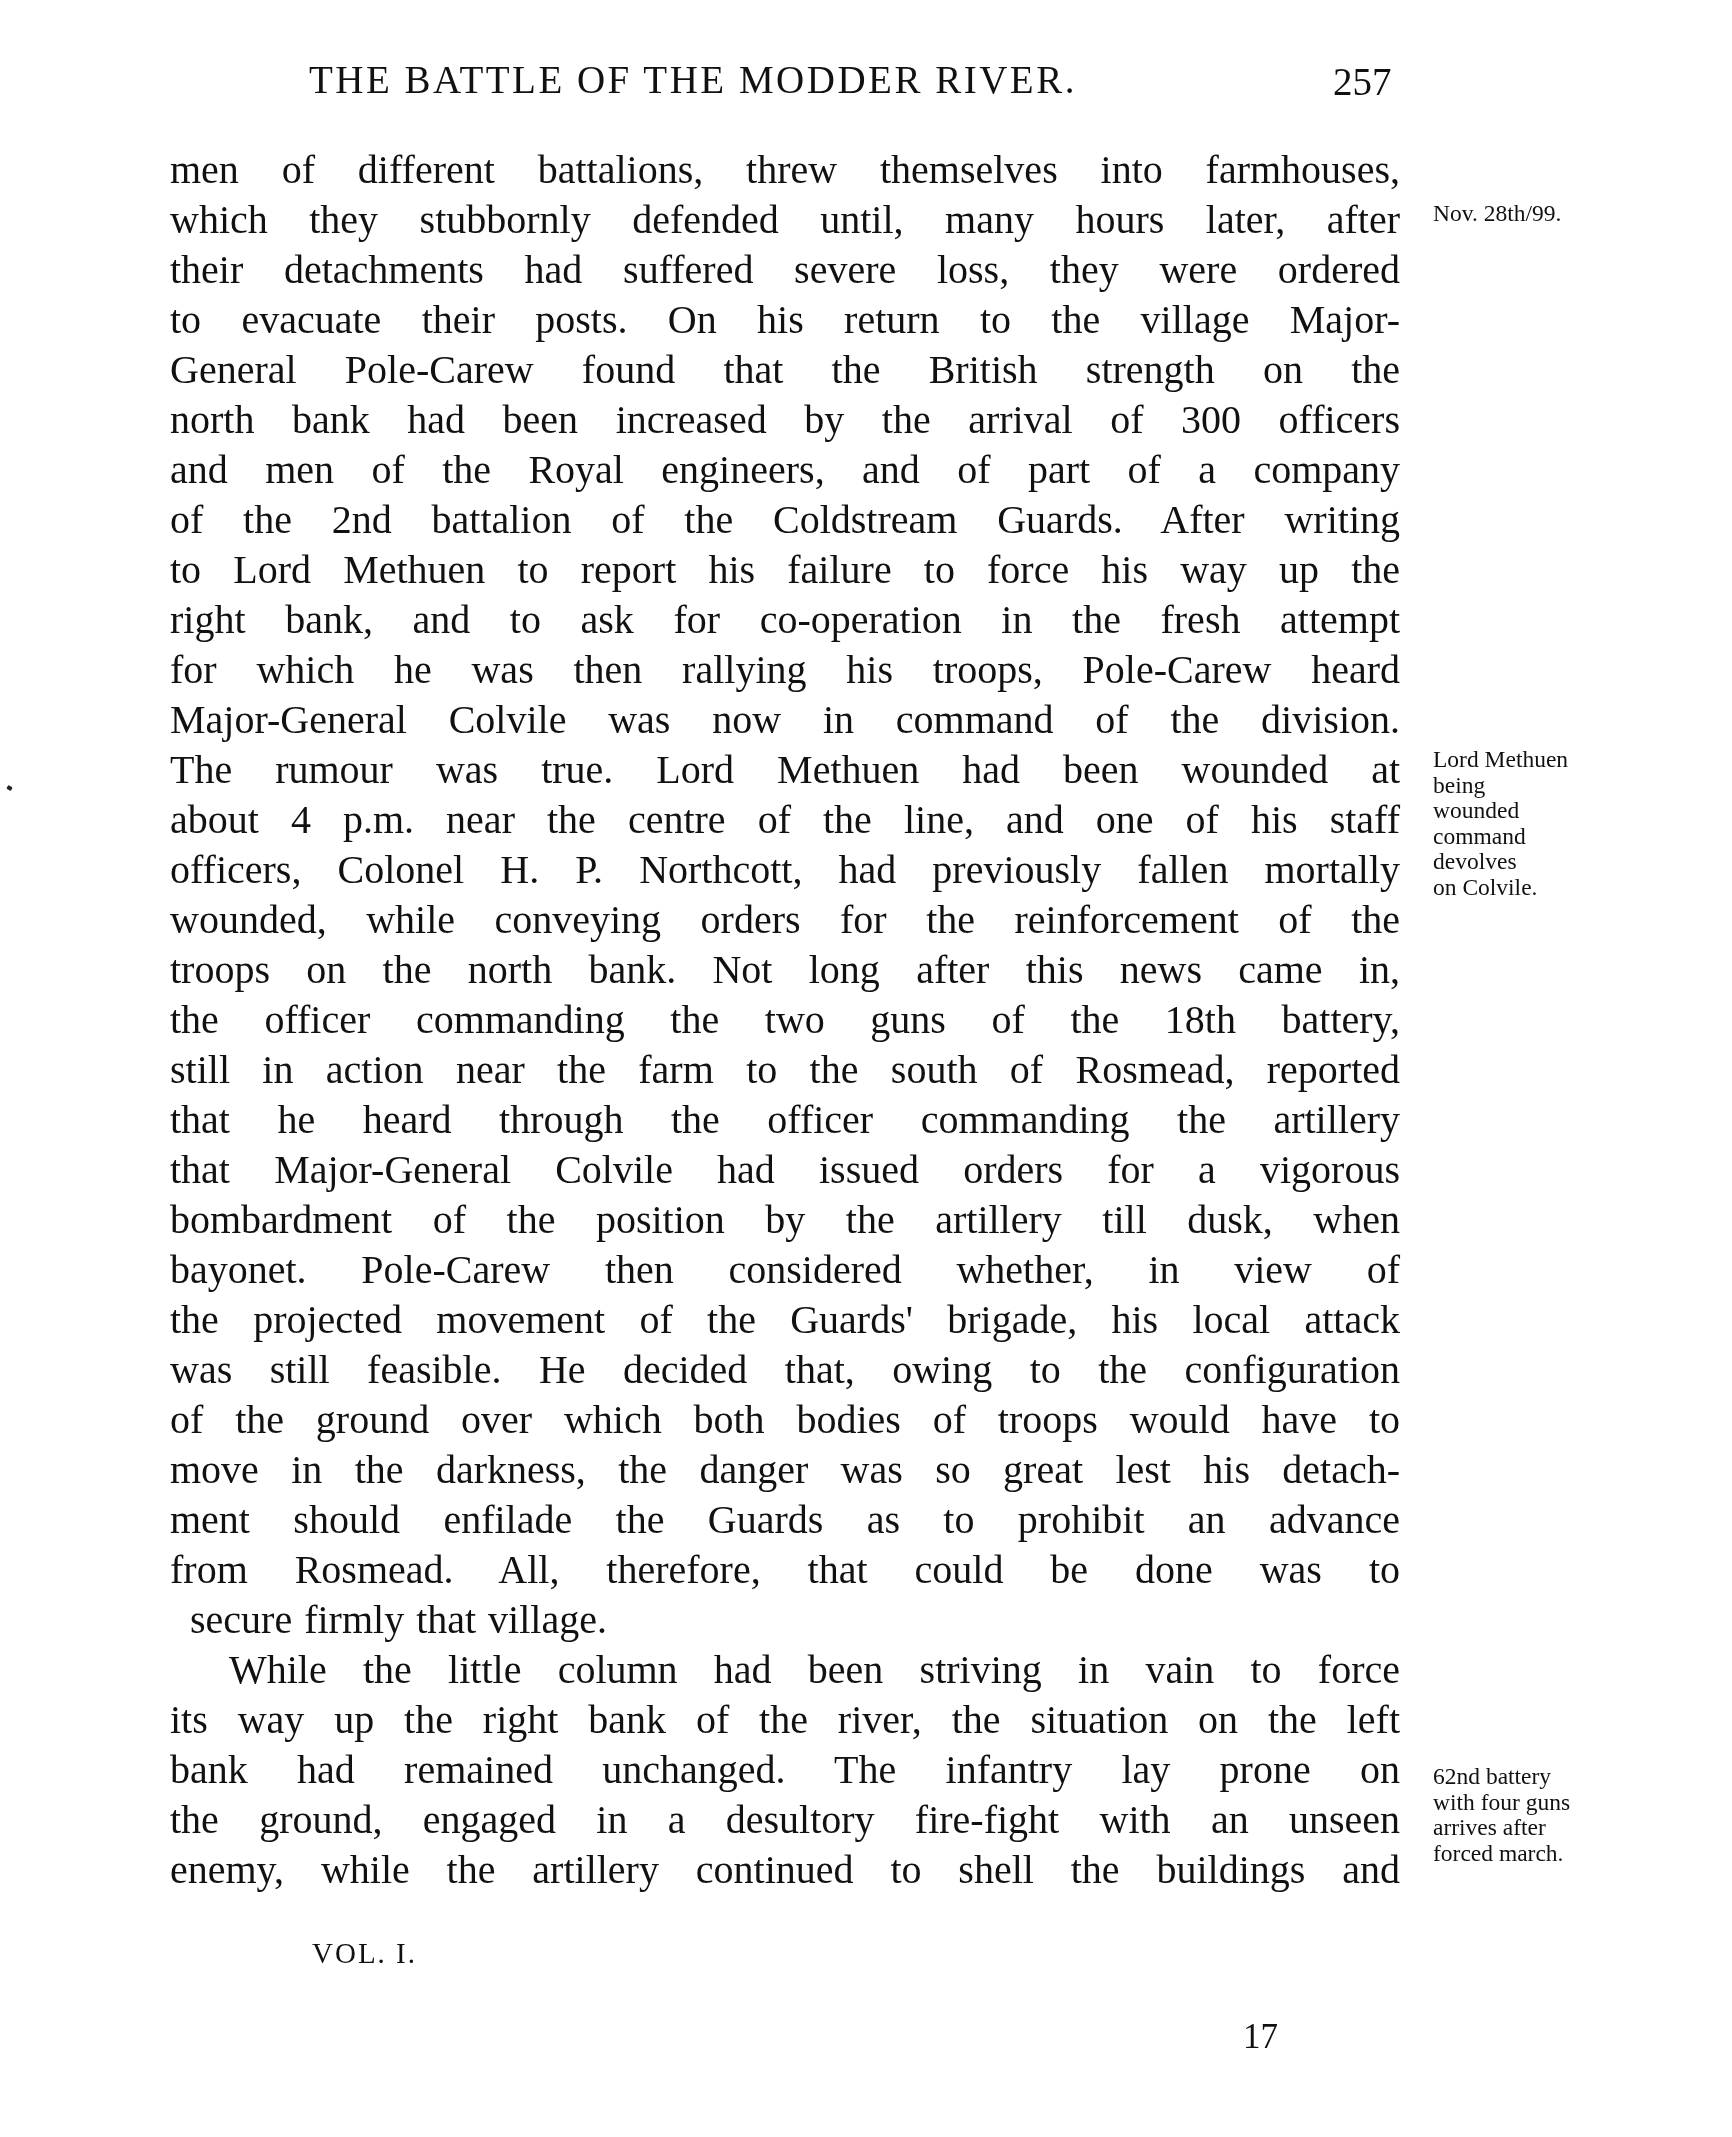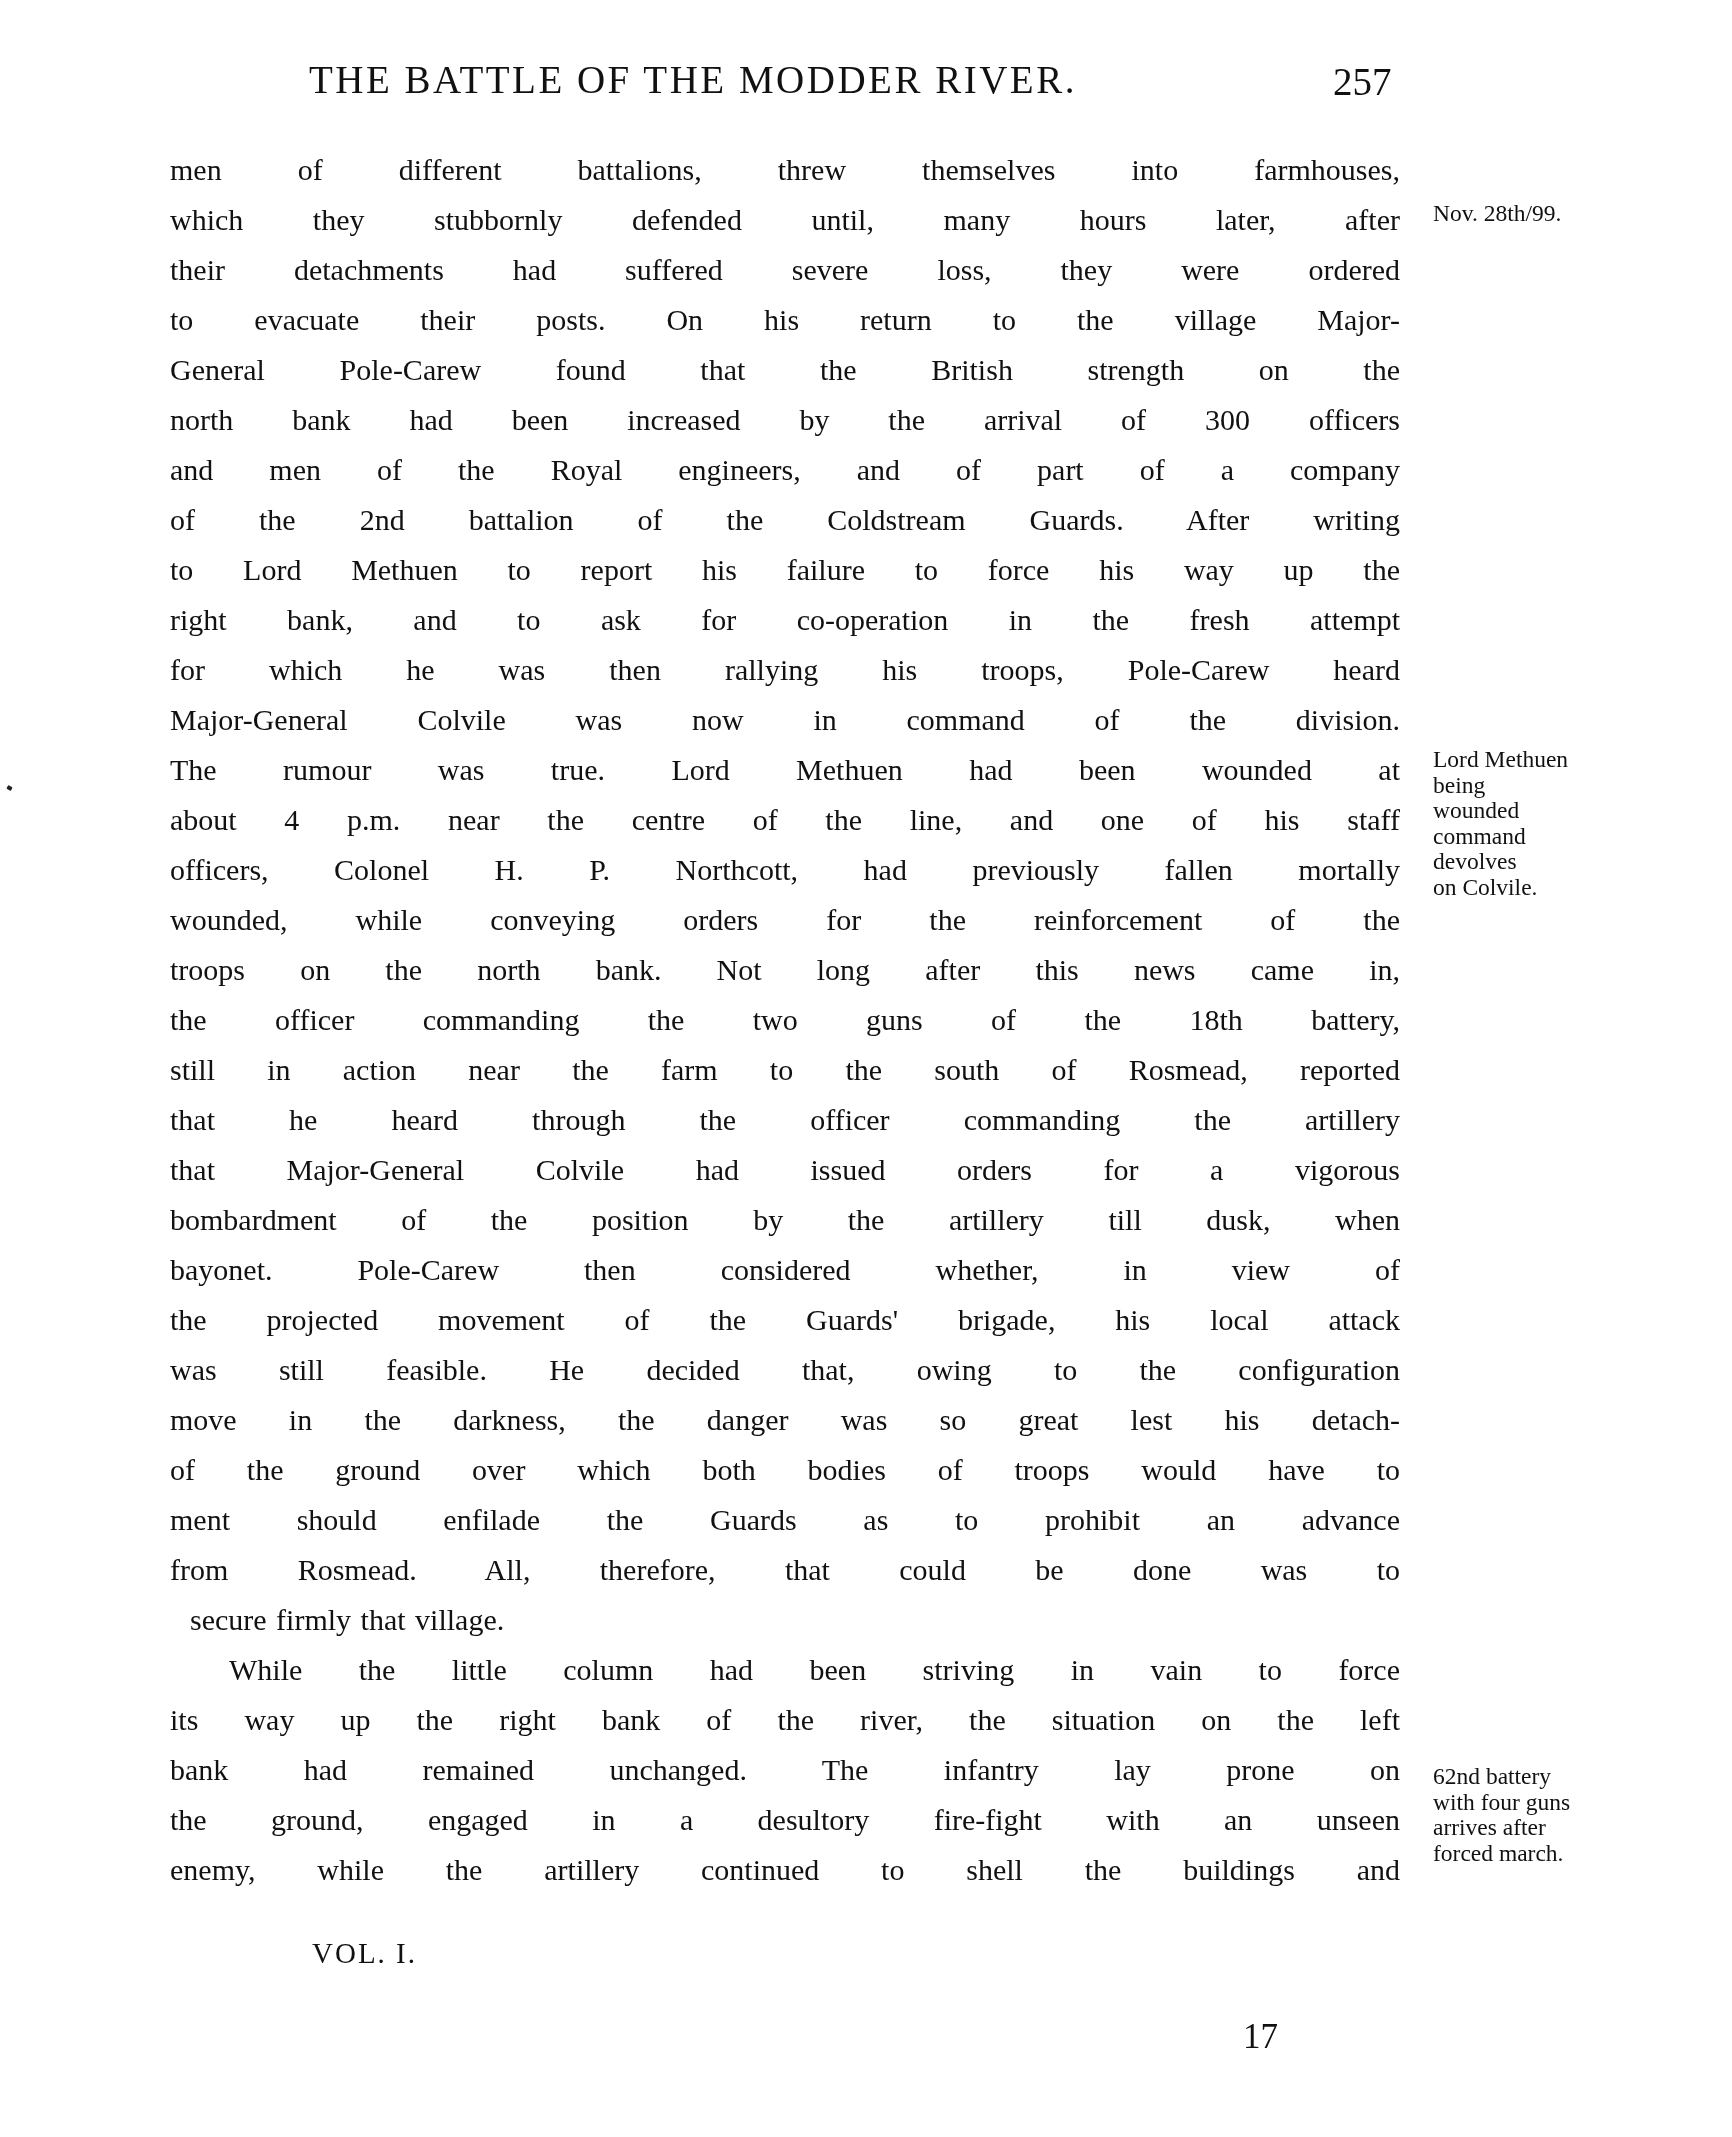--- a/index.html
+++ b/index.html
@@ -11,21 +11,21 @@
       position: absolute; top: 57px; left: 309px; width: 1078px; height: 59px;
     }
     .header .title {
       position: absolute; left: 0; top: 0; font-size: 39px; letter-spacing: 2.5px;
     }
     .header .pageno {
       position: absolute; left: 1024px; top: 2px; font-size: 39px; font-style: normal;
     }
     .body-text {
       position: absolute; left: 170px; top: 145px; width: 1230px;
-      font-size: 30px; line-height: 50px;
+      font-size: 40px; line-height: 50px;
     }
     .line {
       display: block; text-align: justify; text-align-last: justify; white-space: nowrap;
       height: 50px; overflow: visible; word-spacing: 2px;
     }
     .line.last { text-align-last: left; margin-left: 20px; }
     .line.indent { padding-left: 59px; }
     .margin-note {
       position: absolute; left: 1433px; font-size: 23.5px; line-height: 25.5px; color: #111;
     }
@@ -69,22 +69,22 @@
   <span class="line">wounded, while conveying orders for the reinforcement of the</span>
   <span class="line">troops on the north bank.  Not long after this news came in,</span>
   <span class="line">the officer commanding the two guns of the 18th battery,</span>
   <span class="line">still in action near the farm to the south of Rosmead, reported</span>
   <span class="line">that he heard through the officer commanding the artillery</span>
   <span class="line">that Major-General Colvile had issued orders for a vigorous</span>
   <span class="line">bombardment of the position by the artillery till dusk, when</span>
   <span class="line">bayonet.  Pole-Carew then considered whether, in view of</span>
   <span class="line">the projected movement of the Guards' brigade, his local attack</span>
   <span class="line">was still feasible.  He decided that, owing to the configuration</span>
+  <span class="line">of the ground over which both bodies of troops would have to</span>
   <span class="line">move in the darkness, the danger was so great lest his detach-</span>
-  <span class="line">of the ground over which both bodies of troops would have to</span>
   <span class="line">ment should enfilade the Guards as to prohibit an advance</span>
   <span class="line">from Rosmead.  All, therefore, that could be done was to</span>
   <span class="line last">secure firmly that village.</span>
   <span class="line indent">While the little column had been striving in vain to force</span>
   <span class="line">its way up the right bank of the river, the situation on the left</span>
   <span class="line">bank had remained unchanged.  The infantry lay prone on</span>
   <span class="line">the ground, engaged in a desultory fire-fight with an unseen</span>
   <span class="line">enemy, while the artillery continued to shell the buildings and</span>
 </div>
 

